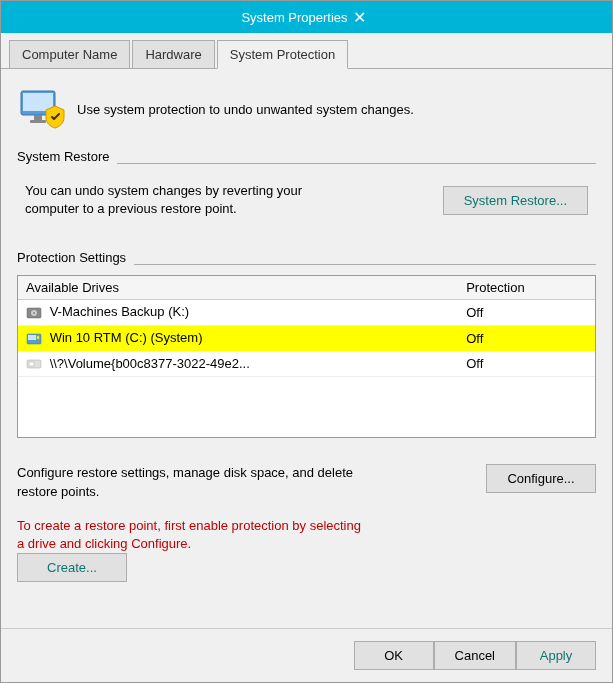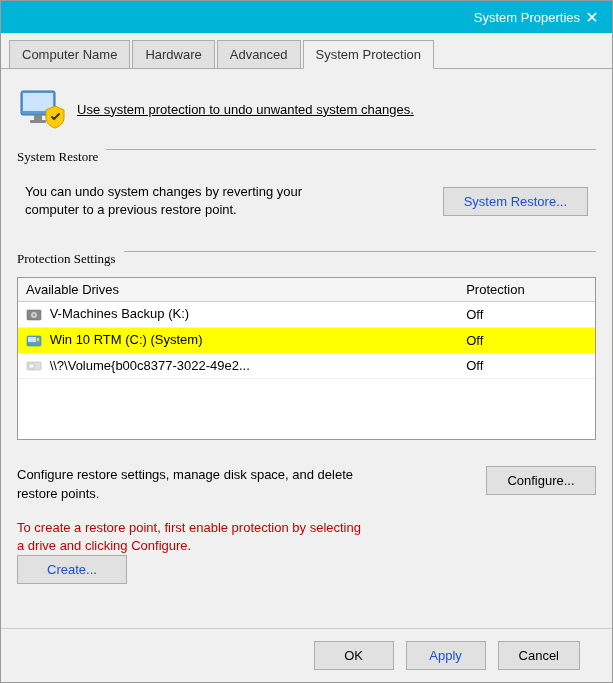--- a/index.html
+++ b/index.html
@@ -13,21 +13,21 @@
       display: flex;
       flex-direction: column;
       box-shadow: 2px 2px 8px rgba(0,0,0,0.3);
     }
 
     .title-bar {
       background: #00b4d8;
       height: 32px;
       display: flex;
       align-items: center;
-      justify-content: flex-end;
+      justify-content: center;
       padding: 0 8px;
       flex-shrink: 0;
     }
 
     .title-bar-text {
       color: white;
       font-size: 13px;
       font-weight: 400;
     }
 
@@ -83,44 +83,42 @@
       padding: 16px;
       overflow: hidden;
       display: flex;
       flex-direction: column;
     }
 
     .info-banner {
       display: flex;
       align-items: center;
       margin-bottom: 16px;
-      text-decoration: underline;
     }
 
     .info-icon {
       width: 48px;
       height: 48px;
       margin-right: 12px;
       flex-shrink: 0;
     }
 
     .info-text {
       font-size: 13px;
       color: #000;
     }
 
     .section {
       margin-bottom: 16px;
     }
 
     .section-header {
       display: flex;
-      align-items: flex-start;
+      align-items: flex-end;
       margin-bottom: 10px;
-      font-family: Liberation Serif, serif;
     }
 
     .section-title {
       font-size: 13px;
       color: #000;
       white-space: nowrap;
       margin-right: 8px;
     }
 
     .section-line {
@@ -150,21 +148,21 @@
       font-size: 13px;
       background: #e1e1e1;
       border: 1px solid #adadad;
       cursor: pointer;
       min-width: 110px;
       text-align: center;
       color: #000;
     }
 
     .btn:disabled, .btn.disabled {
-      color: #1d4ed8;
+      color: #0f766e;
       cursor: default;
     }
 
     .table-container {
       border: 1px solid #999;
       margin-bottom: 10px;
       height: 163px;
       overflow-y: scroll;
       background: white;
     }
@@ -219,22 +217,22 @@
     .create-text {
       font-size: 13px;
       color: #c00000;
       max-width: 350px;
       line-height: 1.4;
     }
 
     .bottom-buttons {
       display: flex;
       justify-content: flex-end;
-      padding: 12px 32px;
-      gap: 12px;
+      padding: 12px 16px;
+      gap: 0;
       border-top: 1px solid #ccc;
       background: #f0f0f0;
       flex-shrink: 0;
     }
 
     
     .table-container::-webkit-scrollbar { width: 16px; }
     .table-container::-webkit-scrollbar-track { background: #f0f0f0; }
     .table-container::-webkit-scrollbar-thumb { background: #c0c0c0; border: 1px solid #999; }
   </style>
@@ -247,23 +245,20 @@
     <span class="title-bar-text">System Properties</span>
     <span class="title-bar-close">✕</span>
   </div>
 
   <div class="tab-bar">
     <div class="tab">
       <span>Computer Name</span>
     </div>
     <div class="tab">
       <span>Hardware</span>
-    </div>
-    <div class="tab">
-      <span>Advanced</span>
     </div>
     <div class="tab active">
       <span>System Protection</span>
     </div>
   </div>
 
   <div class="content">
 
     <div class="info-banner">
       <div class="info-icon">
@@ -356,16 +351,16 @@
 
     <div class="create-area">
       <span class="create-text">To create a restore point, first enable protection
 by selecting a drive and clicking Configure.</span>
       <button class="btn disabled" disabled="">Create...</button>
     </div>
   </div>
 
   <div class="bottom-buttons">
     <button class="btn" style="min-width:80px">OK</button>
+    <button class="btn" style="min-width:80px">Cancel</button>
     <button class="btn disabled" disabled="" style="min-width:80px">Apply</button>
-    <button class="btn" style="min-width:80px">Cancel</button>
   </div>
 </div>
 
 </body></html>

